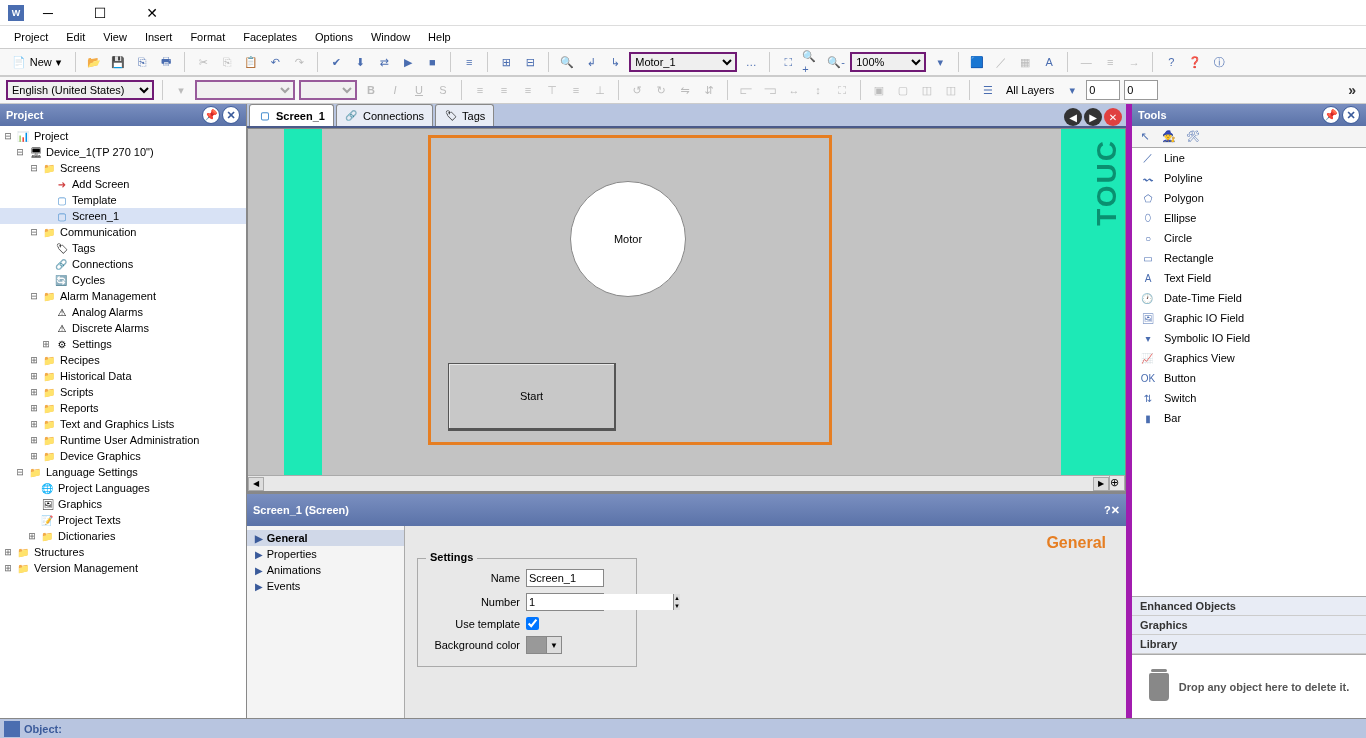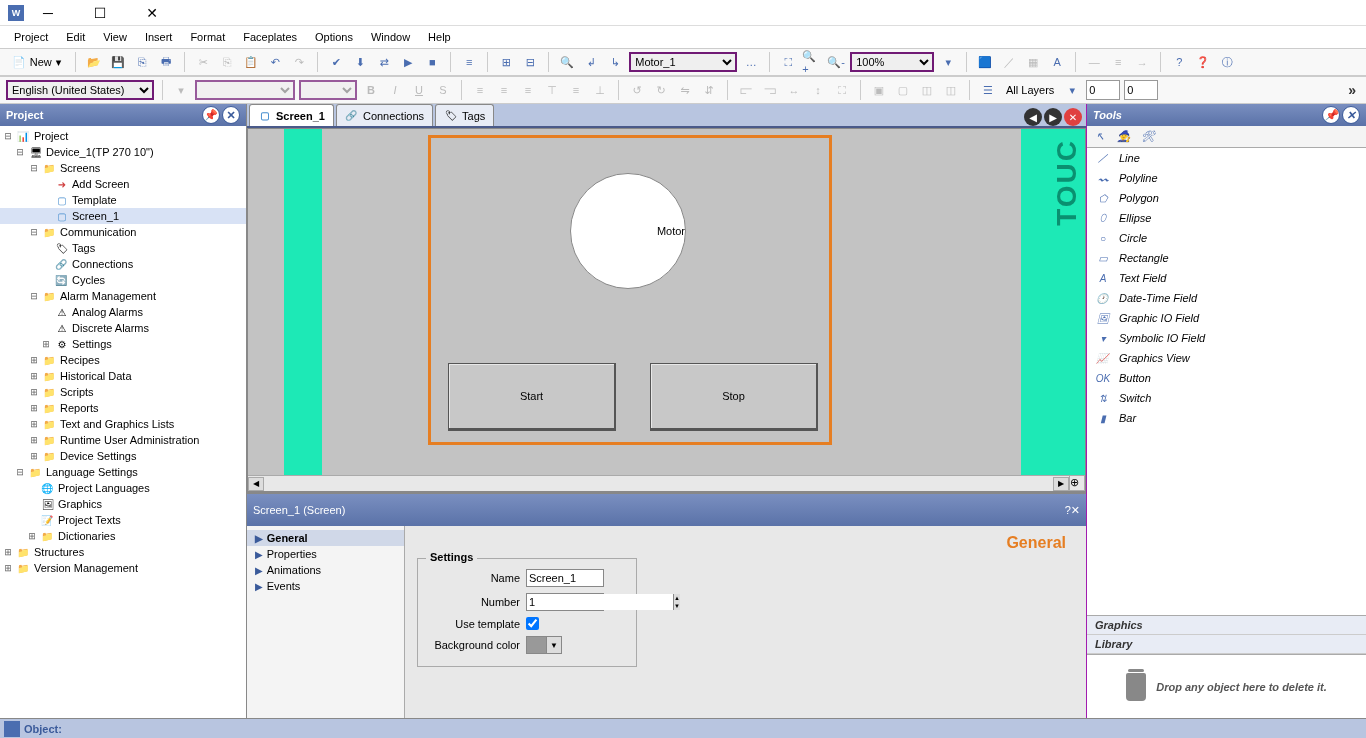--- a/index.html
+++ b/index.html
@@ -43,45 +43,45 @@
 .tabnav .navbtn.close { background: #e04040; }
 .canvas-area { flex: 1; background-color: #c3c3c3; background-image: radial-gradient(#888 0.5px, transparent 0.5px); background-size: 4px 4px; position: relative; overflow: hidden; border: 1px solid #888; }
 .canvas-area .scroll-h { position: absolute; bottom: 0; left: 0; right: 16px; height: 16px; background: #e8e8e8; border-top: 1px solid #aaa; display: flex; align-items: center; }
 .canvas-area .scroll-h .arrow { width: 16px; height: 14px; background: #ddd; border: 1px solid #aaa; display: flex; align-items: center; justify-content: center; font-size: 8px; cursor: pointer; }
 .canvas-area .scroll-h .track { flex: 1; }
 .canvas-area .scroll-corner { position: absolute; bottom: 0; right: 0; width: 16px; height: 16px; background: #e8e8e8; border: 1px solid #aaa; }
 .teal-left { position: absolute; left: 36px; top: 0; width: 38px; height: 460px; background: #1de9b6; }
 .teal-right { position: absolute; right: 0; top: 0; width: 64px; height: 460px; background: #1de9b6; }
 .teal-right .vtext { position: absolute; right: 2px; top: 10px; writing-mode: vertical-rl; transform: rotate(180deg); font-size: 28px; font-weight: bold; color: #0a9070; letter-spacing: 2px; }
 .orange-frame { position: absolute; left: 180px; top: 6px; width: 404px; height: 310px; border: 3px solid #e67e22; }
-.motor-circle { position: absolute; left: 322px; top: 44px; width: 116px; height: 116px; border-radius: 50%; background: #fff; border: 1px solid #888; display: flex; align-items: center; justify-content: flex-end; font-size: 12px; }
+.motor-circle { position: absolute; left: 322px; top: 52px; width: 116px; height: 116px; border-radius: 50%; background: #fff; border: 1px solid #888; display: flex; align-items: center; justify-content: center; font-size: 12px; }
 .hmi-btn { position: absolute; width: 168px; height: 68px; background: #c8c8c8; border-top: 1px solid #555; border-left: 1px solid #555; border-right: 2px solid #555; border-bottom: 3px solid #555; display: flex; align-items: center; justify-content: center; font-size: 12px; cursor: pointer; box-shadow: inset 1px 1px 0 #e8e8e8; }
 .props-area { height: 226px; border-top: 2px solid #888; display: flex; flex-direction: column; }
-.props-header { height: 22px; background: linear-gradient(#7a8fc0, #5a72a8); color: #fff; font-weight: normal; font-size: 13px; display: flex; align-items: center; padding: 16px 6px; }
+.props-header { height: 22px; background: linear-gradient(#7a8fc0, #5a72a8); color: #fff; font-weight: bold; font-size: 13px; display: flex; align-items: center; padding: 16px 6px; }
 .props-header .spacer { flex: 1; }
 .props-body { flex: 1; display: flex; background: #e8e8e8; }
 .props-nav { width: 158px; border-right: 1px solid #aaa; padding: 4px 0; background: #f4f4f4; }
 .props-nav .pitem { display: flex; align-items: center; padding: 2px 8px; cursor: pointer; gap: 4px; }
 .props-nav .pitem.active { background: #d0d8e8; font-weight: bold; }
 .props-nav .pitem .parrow { color: #3a5a9a; font-size: 10px; }
 .props-content { flex: 1; padding: 8px 12px; position: relative; }
 .props-content .section-title { color: #e67e22; font-size: 16px; font-weight: bold; text-align: right; padding-right: 8px; }
 .props-content .group { border: 1px solid #aaa; background: #e8e8e8; padding: 10px 12px 6px; margin-top: 6px; width: 220px; position: relative; }
 .props-content .group .glabel { position: absolute; top: -8px; left: 8px; background: #e8e8e8; padding: 0 4px; font-weight: bold; }
 .props-content .frow { display: flex; align-items: center; margin-bottom: 6px; gap: 6px; }
 .props-content .frow label { width: 90px; text-align: right; }
 .props-content .frow input[type=text] { width: 78px; border: 1px solid #888; height: 18px; padding: 0 2px; }
 .props-content .frow .spinner { width: 78px; height: 18px; border: 1px solid #888; display: flex; }
 .props-content .frow .spinner input { border: none; flex: 1; padding: 0 2px; }
 .props-content .frow .spinner .spinbtns { width: 14px; display: flex; flex-direction: column; }
 .props-content .frow .spinner .spinbtns div { flex: 1; border-left: 1px solid #888; display: flex; align-items: center; justify-content: center; font-size: 6px; cursor: pointer; background: #ddd; }
 .props-content .colorpick { width: 36px; height: 18px; border: 1px solid #888; display: flex; }
 .props-content .colorpick .swatch { flex: 1; background: #999; border-right: 1px solid #888; }
 .props-content .colorpick .drop { width: 14px; display: flex; align-items: center; justify-content: center; font-size: 8px; background: #ddd; cursor: pointer; }
-.tools-panel { width: 280px; border-left: 1px solid #a21caf; font-style: italic; }
+.tools-panel { width: 240px; border-left: 6px solid #a21caf; }
 .tools-tb { height: 22px; border-bottom: 1px solid #aaa; display: flex; align-items: center; padding: 0 4px; gap: 6px; background: #f4f4f4; }
 .tools-tb .ttbtn { width: 18px; height: 18px; display: flex; align-items: center; justify-content: center; color: #4a6db0; cursor: pointer; }
 .tools-section-hdr { background: #e8ecf5; color: #3a5a9a; font-weight: bold; padding: 2px 8px; border-bottom: 1px solid #ccc; }
 .tools-list { background: #fff; flex: 1; overflow: auto; }
 .tools-list .titem { display: flex; align-items: center; padding: 3px 8px; gap: 8px; cursor: pointer; }
 .tools-list .titem .ticon2 { width: 16px; height: 14px; display: flex; align-items: center; justify-content: center; color: #4a6db0; font-size: 10px; }
 .tools-collapsed { border-top: 1px solid #aaa; }
 .tools-collapsed .chdr { background: #e8ecf5; color: #333; padding: 3px 8px; border-bottom: 1px solid #ccc; cursor: pointer; font-weight: bold; }
 .dropzone { height: 64px; background: #fff; display: flex; align-items: center; justify-content: center; gap: 10px; border-top: 1px solid #aaa; color: #555; font-weight: bold; }
 .dropzone .trash { width: 20px; height: 28px; background: #888; border-radius: 2px 2px 4px 4px; position: relative; }
@@ -146,21 +146,21 @@
   <div class="sep"></div>
   <div class="tbtn">🔍</div>
   <div class="tbtn">↲</div>
   <div class="tbtn">↳</div>
   <select style="width:108px"><option>Motor_1</option></select>
   <div class="tbtn">…</div>
   <div class="sep"></div>
   <div class="tbtn">⛶</div>
   <div class="tbtn">🔍+</div>
   <div class="tbtn">🔍-</div>
-  <select style="width:84px"><option>100%</option></select>
+  <select style="width:76px"><option>100%</option></select>
   <div class="tbtn">▾</div>
   <div class="sep"></div>
   <div class="tbtn">🟦</div>
   <div class="tbtn disabled">／</div>
   <div class="tbtn disabled">▦</div>
   <div class="tbtn">A</div>
   <div class="sep"></div>
   <div class="tbtn disabled">—</div>
   <div class="tbtn disabled">≡</div>
   <div class="tbtn disabled">→</div>
@@ -316,21 +316,21 @@
           <span>Text and Graphics Lists</span>
         </div>
       <div class="tree-node" style="padding-left:28px">
           <span class="expander">⊞</span>
           <span class="ticon folder-icon">📁</span>
           <span>Runtime User Administration</span>
         </div>
       <div class="tree-node" style="padding-left:28px">
           <span class="expander">⊞</span>
           <span class="ticon folder-icon">📁</span>
-          <span>Device Settings</span>
+          <span>Device Graphics</span>
         </div>
       <div class="tree-node" style="padding-left:14px">
           <span class="expander">⊟</span>
           <span class="ticon folder-icon">📁</span>
           <span>Language Settings</span>
         </div>
       <div class="tree-node" style="padding-left:38px">
           <span class="ticon">🌐</span>
           <span>Project Languages</span>
         </div>
@@ -385,23 +385,20 @@
       <div class="teal-left"></div>
       <div class="teal-right">
           <div class="vtext">TOUC</div>
         </div>
       <div class="orange-frame"></div>
       <div class="motor-circle">
           <span>Motor</span>
         </div>
       <div class="hmi-btn" style="left:200px; top:234px">
           <span>Start</span>
-        </div>
-      <div class="hmi-btn" style="left:402px; top:234px">
-          <span>Stop</span>
         </div>
       <div class="scroll-h">
           <div class="arrow">◀</div>
           <div class="track"></div>
           <div class="arrow">▶</div>
         </div>
       <div class="scroll-corner">⊕</div>
     </div>
     <div class="props-area">
       <div class="props-header">
@@ -528,20 +525,21 @@
       <div class="titem">
           <span class="ticon2">⇅</span>
           <span>Switch</span>
         </div>
       <div class="titem">
           <span class="ticon2">▮</span>
           <span>Bar</span>
         </div>
     </div>
     <div class="tools-collapsed">
+      <div class="chdr">Enhanced Objects</div>
       <div class="chdr">Graphics</div>
       <div class="chdr">Library</div>
     </div>
     <div class="dropzone">
       <div class="trash"></div>
       <span>Drop any object here to delete it.</span>
     </div>
   </div>
 </div>
 

